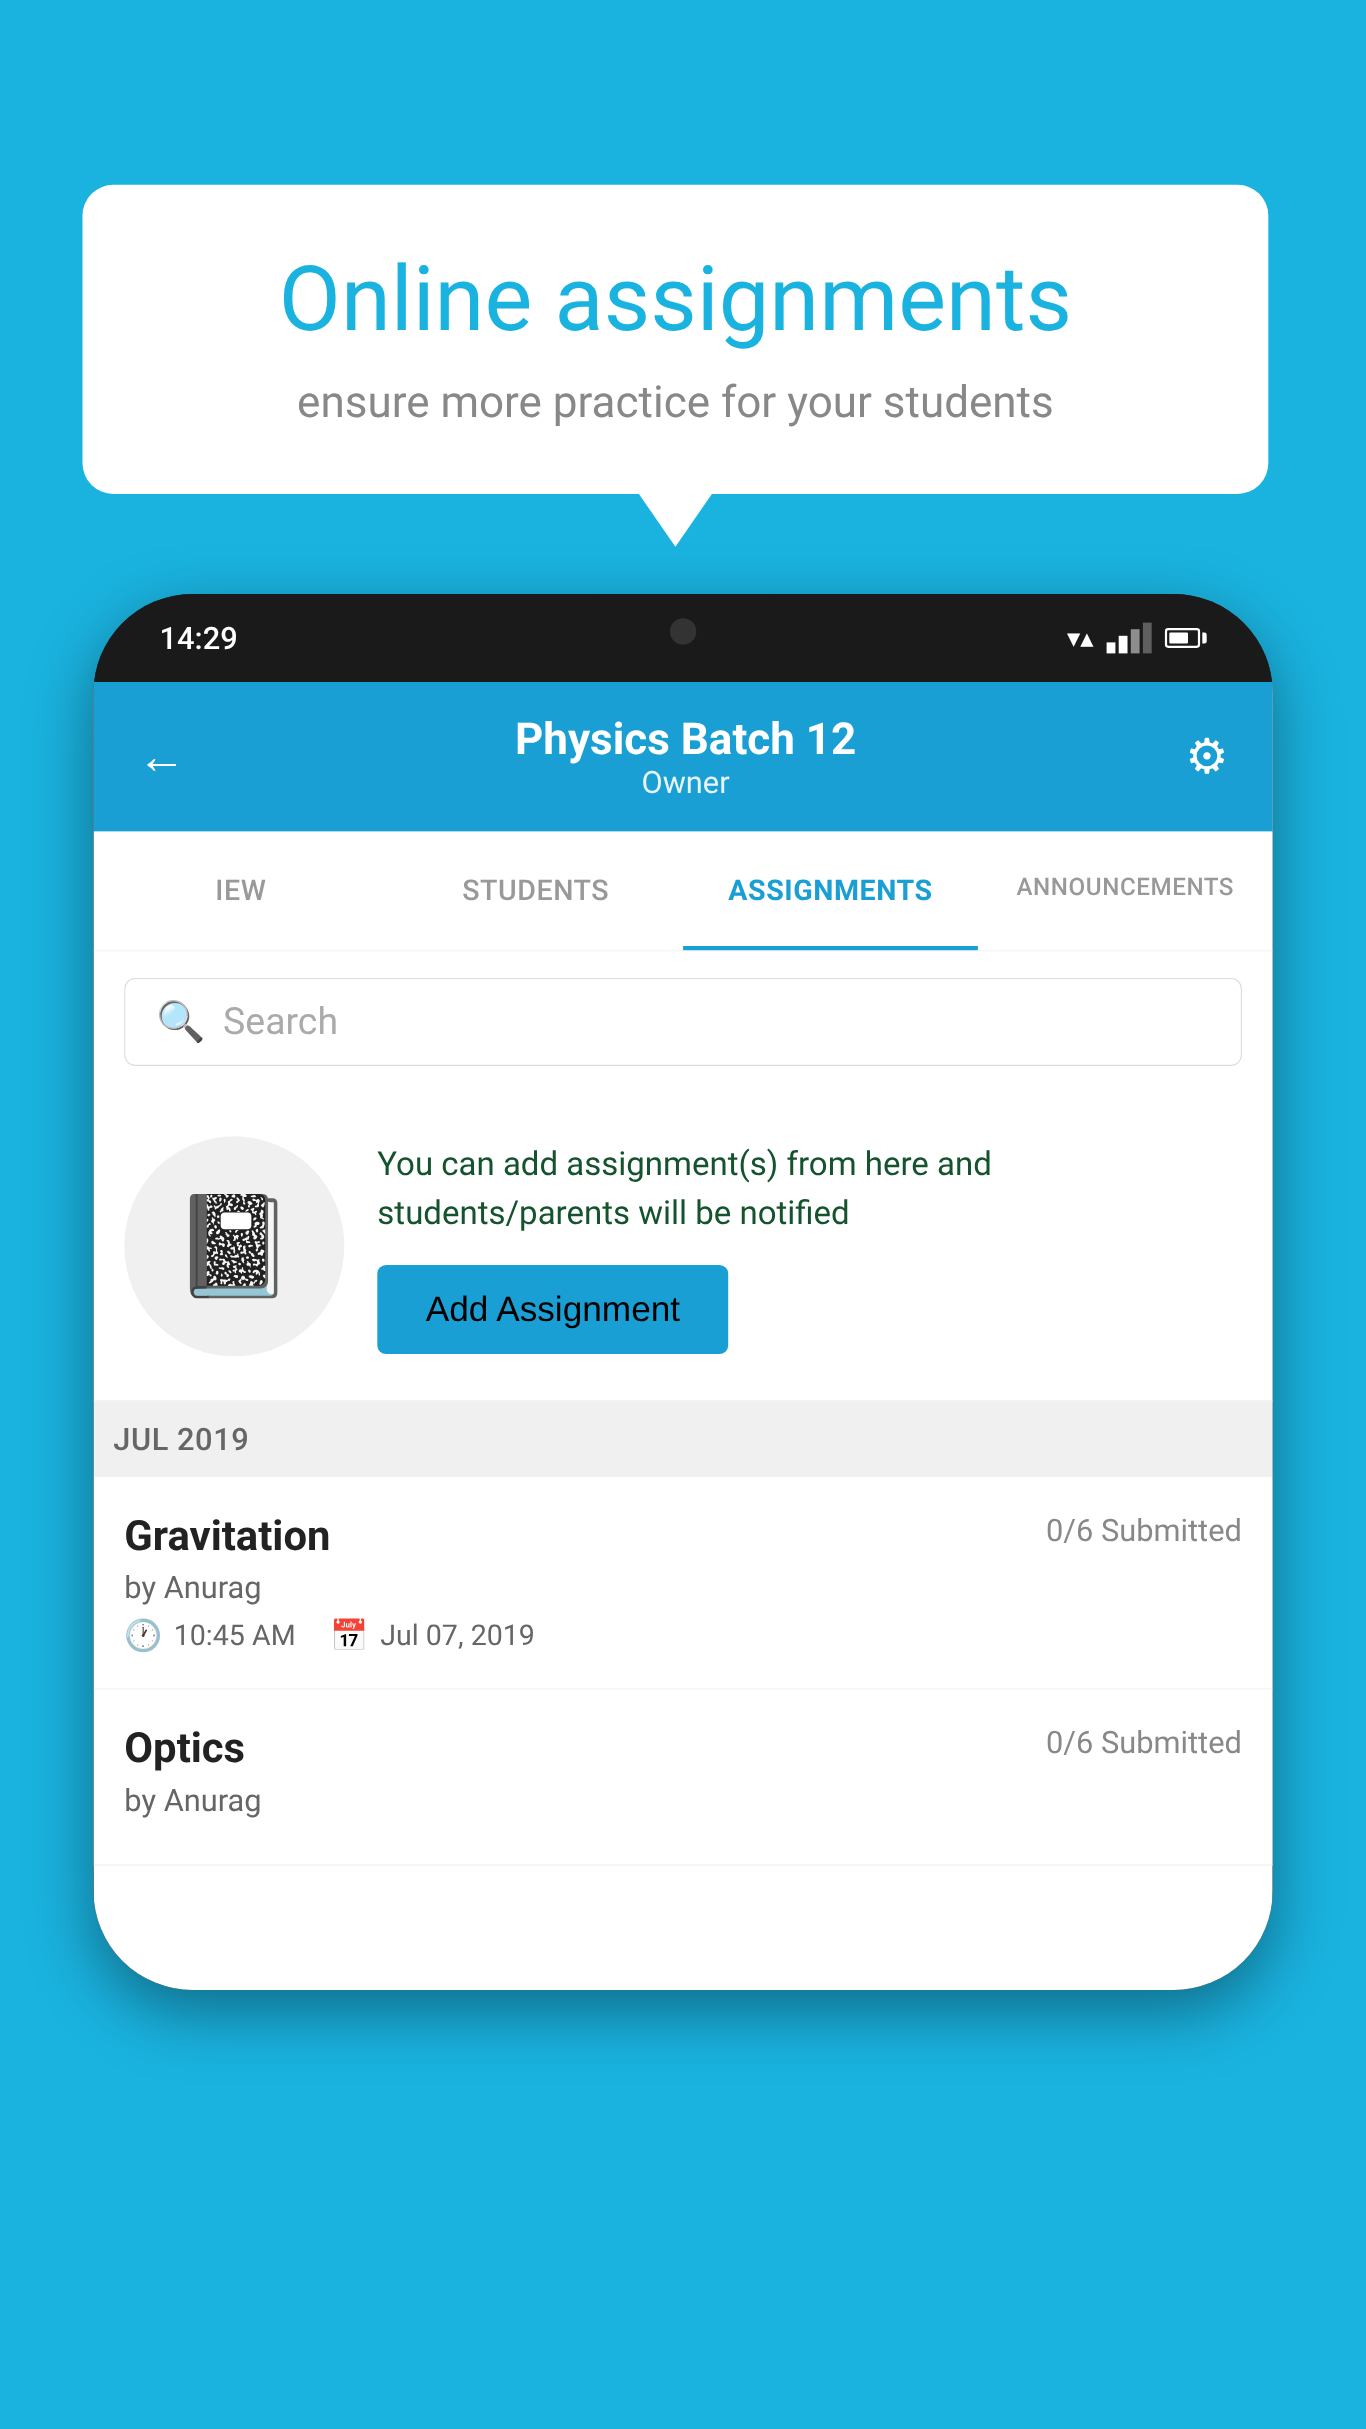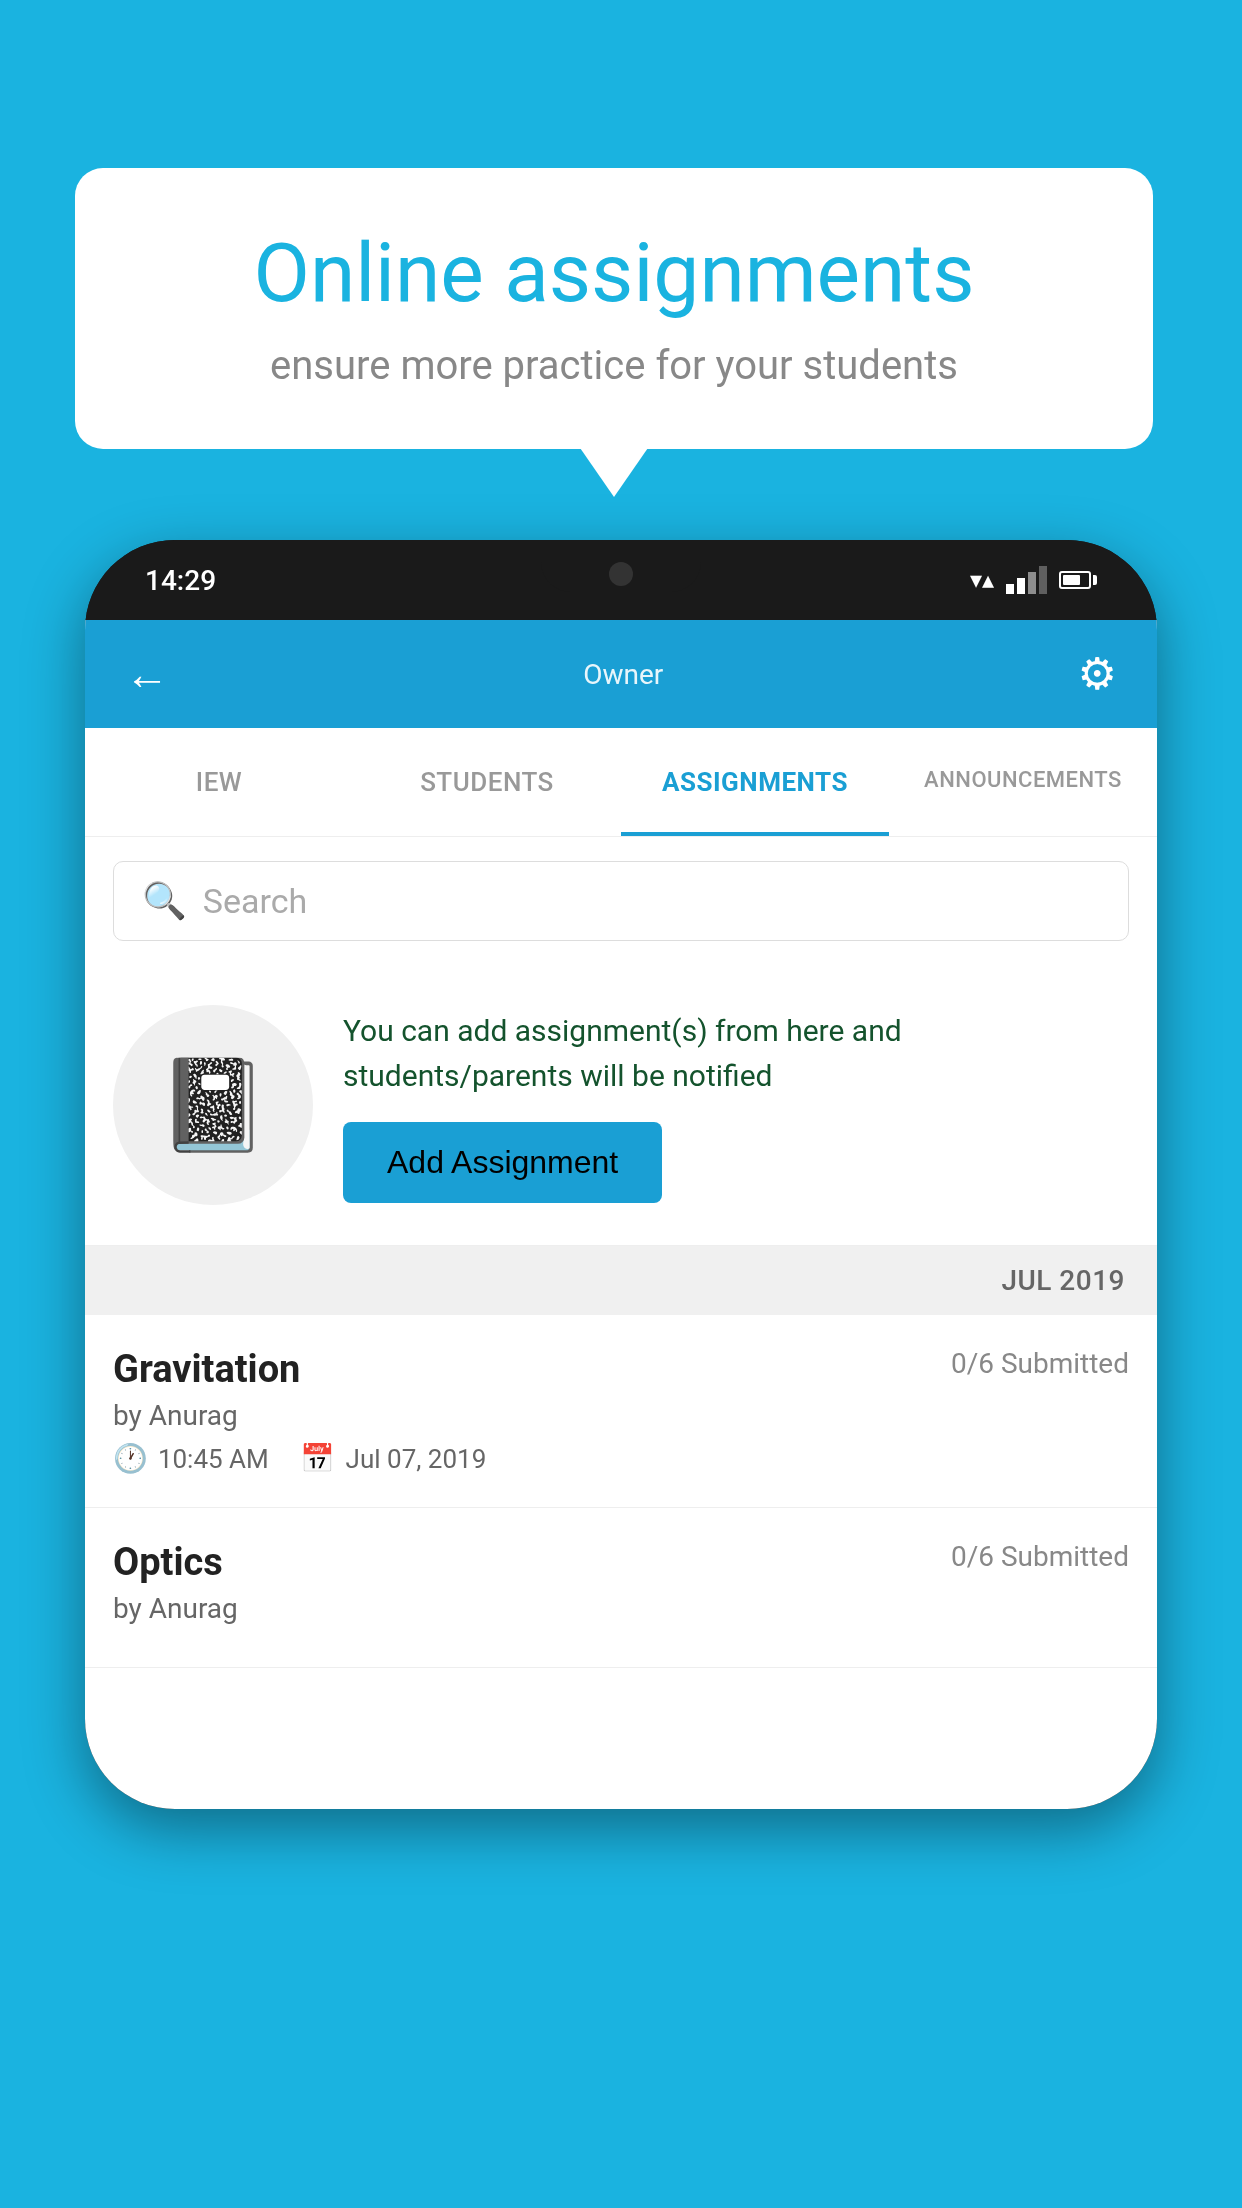--- a/index.html
+++ b/index.html
@@ -264,26 +264,25 @@
       border-radius: 8px;
       padding: 22px 44px;
       font-size: 32px;
       font-weight: 500;
       cursor: pointer;
     }
 
     
     .section-header {
       background: #f0f0f0;
-      padding: 18px 32px;
+      padding: 18px 18px;
       font-size: 28px;
       color: #666;
       font-weight: 500;
       letter-spacing: 0.5px;
-      text-align: right;
     }
 
     
     .assignment-item {
       background: white;
       padding: 32px 28px;
       border-bottom: 1px solid #eee;
     }
 
     .assignment-row1 {
@@ -419,20 +418,21 @@
           <div class="battery-tip"></div>
         </div>
       </div>
     </div>
 
     <div class="phone-screen">
 
       <div class="app-header">
         <span class="back-button">←</span>
         <div class="header-center">
+          <div class="header-title">Physics Batch 12</div>
           <div class="header-subtitle">Owner</div>
         </div>
         <span class="settings-button">⚙</span>
       </div>
 
       <div class="tabs-container">
         <div class="tab-item">
           <span>IEW</span>
         </div>
         <div class="tab-item">

